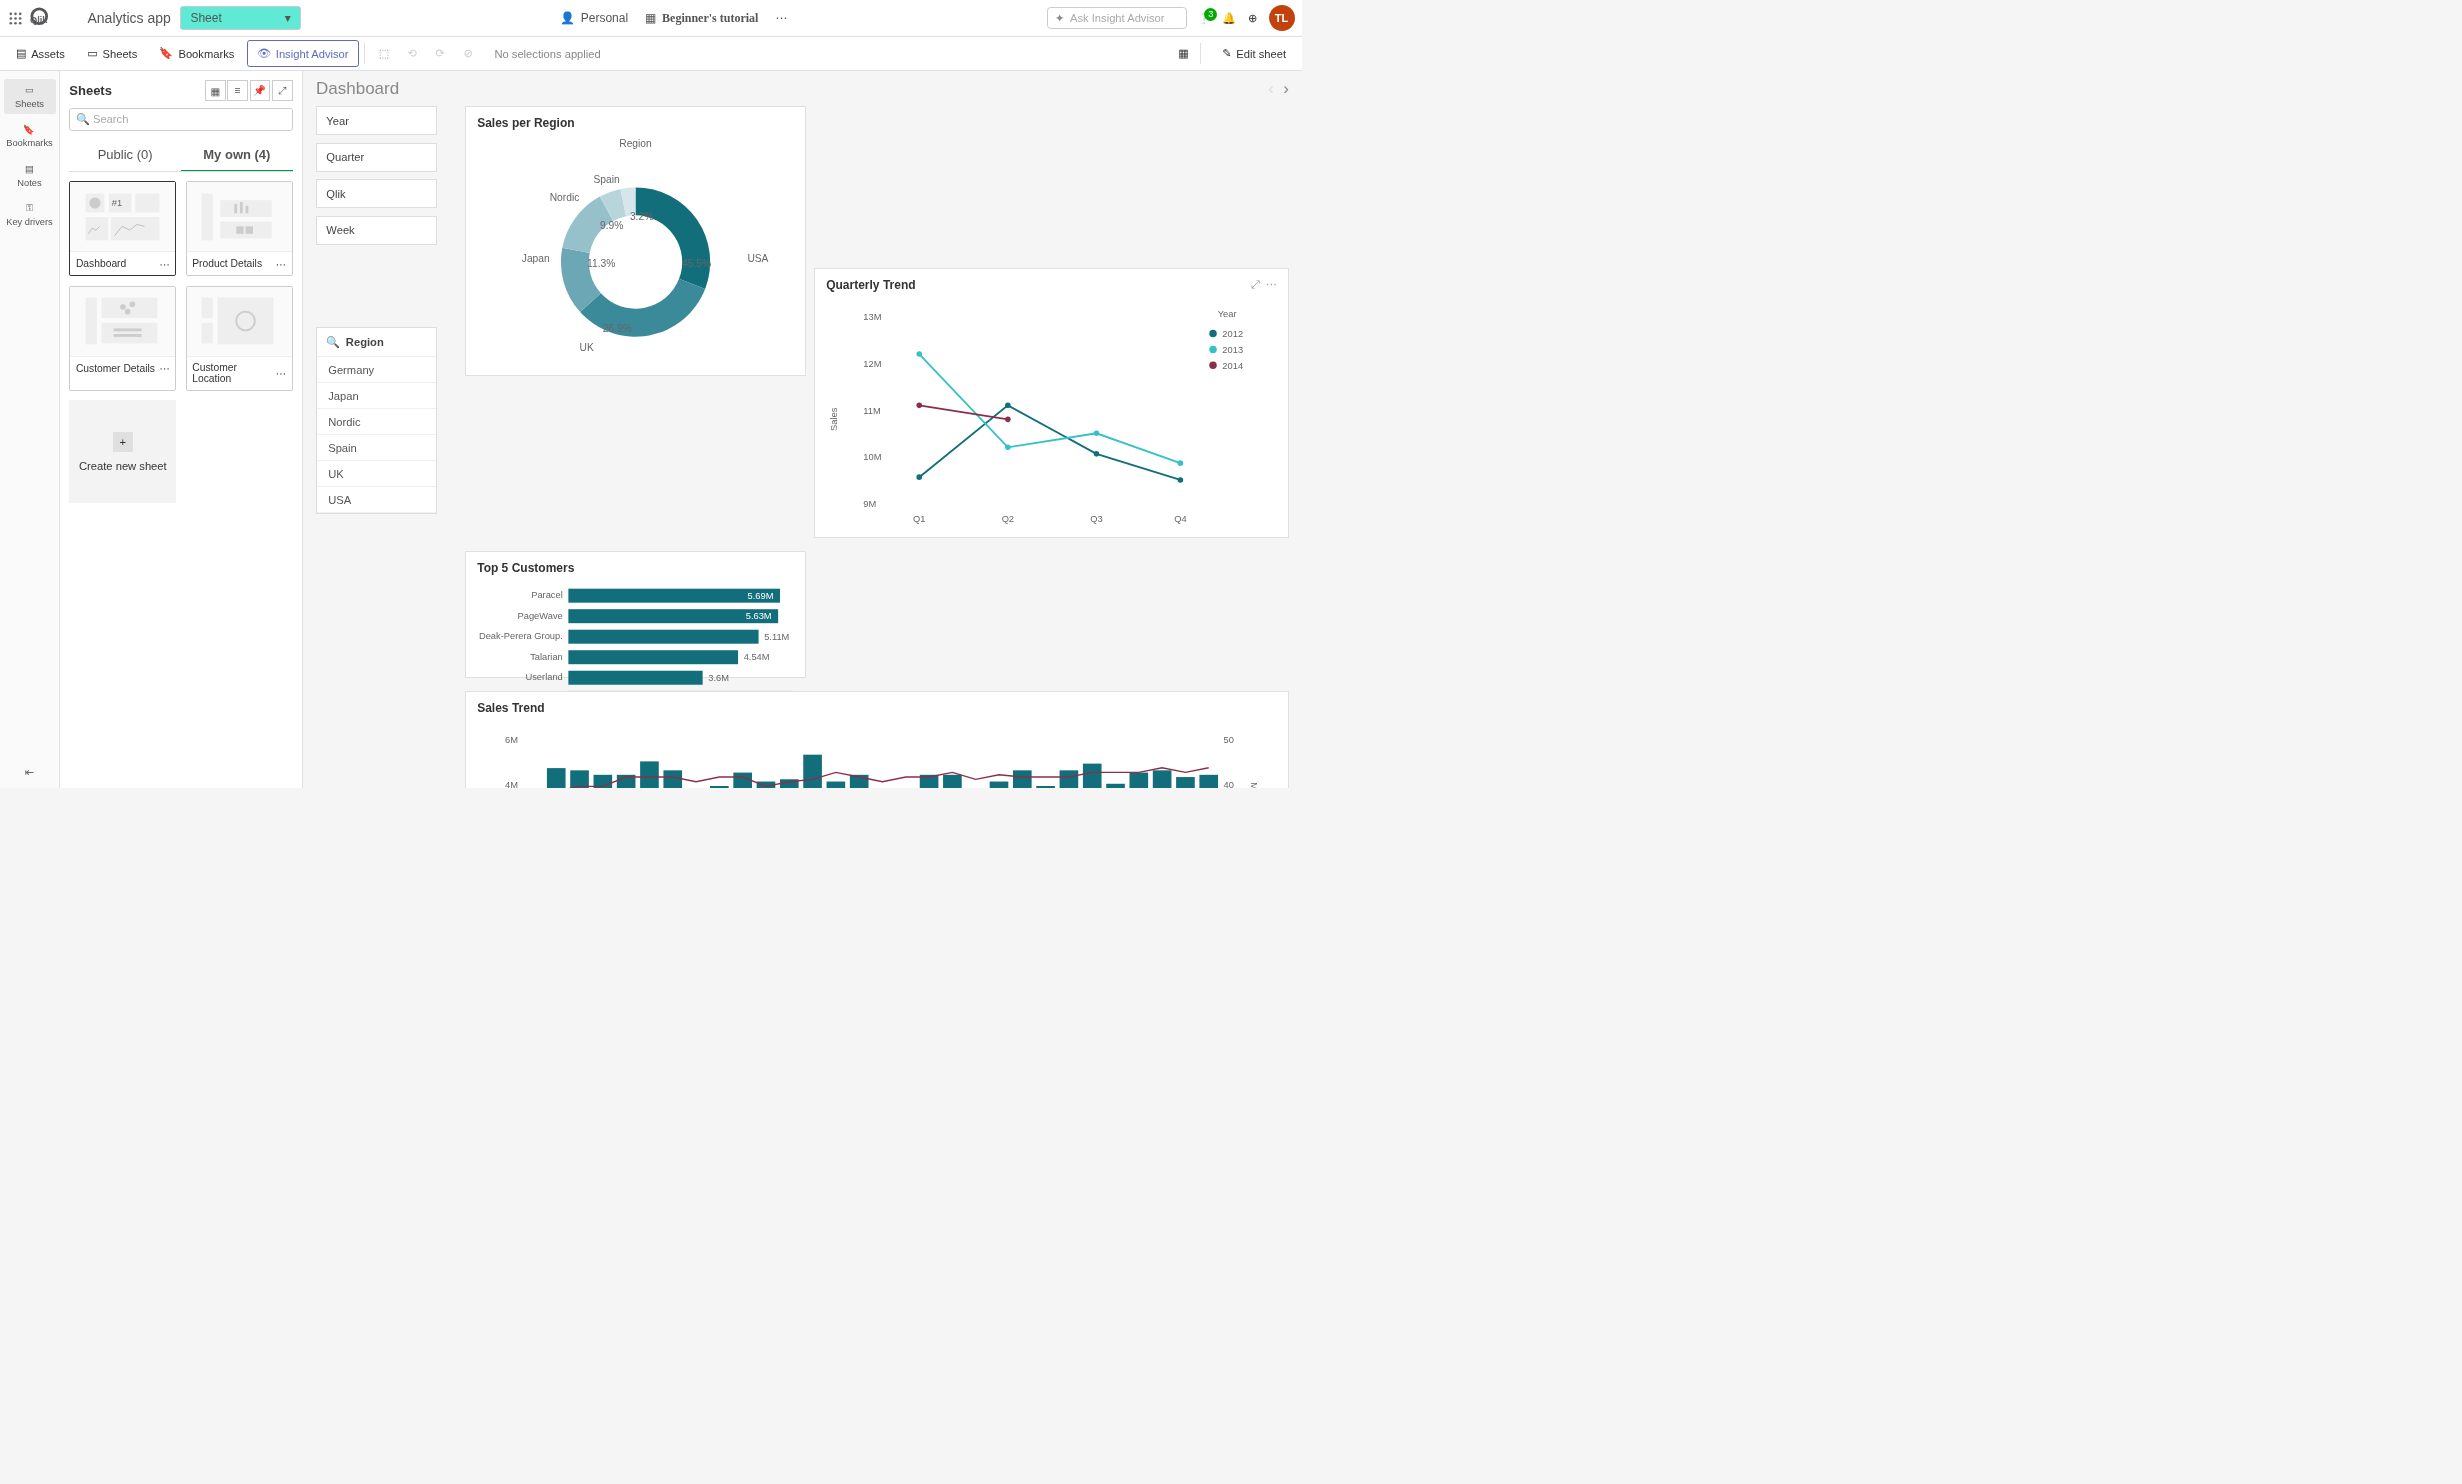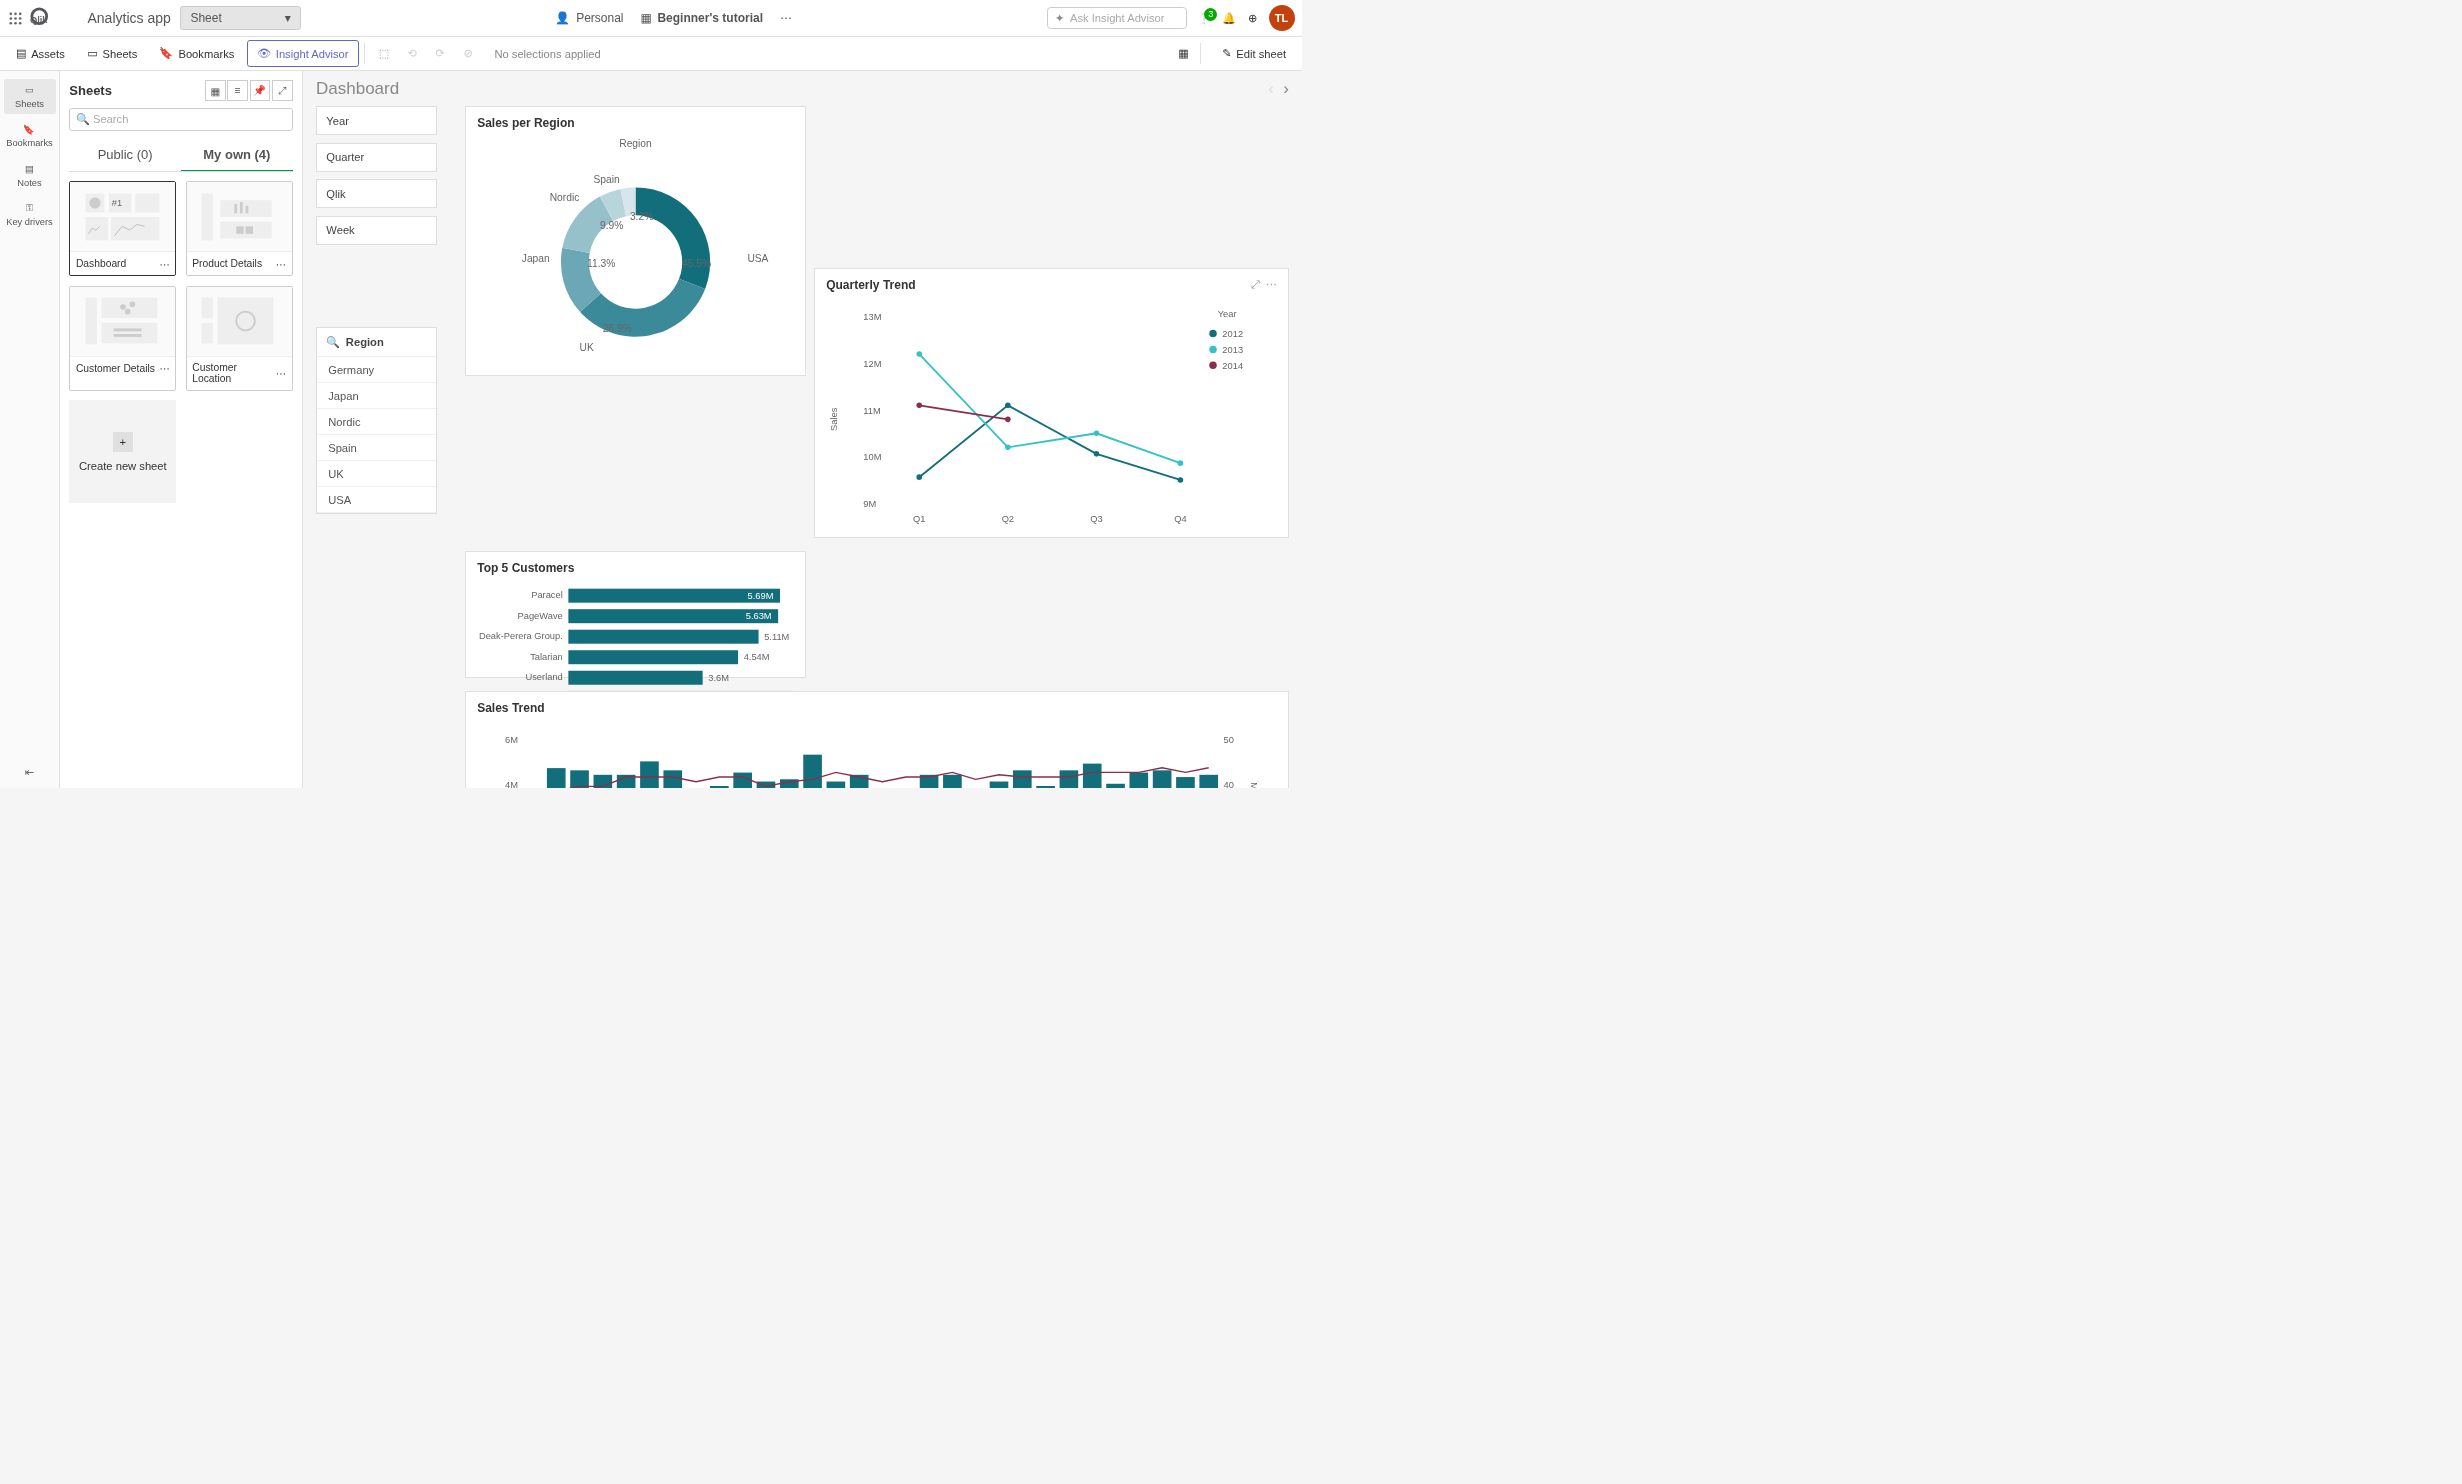--- a/index.html
+++ b/index.html
@@ -1,23 +1,23 @@
 <!DOCTYPE html>
 <html style="font-size:15px"><head>
 <meta charset="utf-8">
 <style>
 * { box-sizing: border-box; margin: 0; padding: 0; font-family: -apple-system, BlinkMacSystemFont, "Segoe UI", Helvetica, Arial, sans-serif; }
 body { font-size: 11.2px; color: #333; background: #f5f5f5; overflow: hidden; width:1302px; height:788px; }
 .topbar { height: 37px; background:#fff; border-bottom:0.9px solid #e0e0e0; display:flex; align-items:center; padding:0 7.5px; gap:9.3px;}
 .logo-grp { display:flex; align-items:center; gap:7.5px; }
 .app-title{font-size:14px;color:#555;}
-.sheet-dd{display:flex;align-items:center;border:0.9px solid #ccc;border-radius:2.8px;padding:3.7px 9.3px;width:121px;justify-content:space-between;font-size:12px;color:#555;background:#e5e5e5;}
+.sheet-dd{display:flex;align-items:center;border:0.9px solid #ccc;border-radius:2.8px;padding:3.7px 9.3px;width:121px;justify-content:space-between;font-size:12px;color:#555;background:#5eead4;}
 .top-middle{flex:1;display:flex;justify-content:center;gap:17px;align-items:center;}
 .tm-item{display:flex;align-items:center;gap:5.6px;color:#555;font-size:12px;}
-.tm-strong{font-weight:600;}
+.tm-strong{font-weight:600;font-family:Liberation Serif, serif;}
 .top-right{display:flex;align-items:center;gap:11.2px;}
 .search-ins{border:0.9px solid #ccc;border-radius:3.7px;padding:3.7px 7.5px;width:140px;display:flex;align-items:center;gap:5.6px;color:#888;}
 .help-wrap{position:relative;}
 .help-badge{position:absolute;top:-3.7px;right:-5.6px;background:#0a0;color:#fff;font-size:9.3px;border-radius:50%;width:13px;height:13px;display:flex;align-items:center;justify-content:center;}
 .avatar{width:26px;height:26px;border-radius:50%;background:#c2410c;color:#fff;display:flex;align-items:center;justify-content:center;font-size:11.2px;font-weight:600;}
 .icon{width:15px;height:15px;display:inline-flex;align-items:center;justify-content:center;}
 .toolbar{height:34px;background:#fff;border-bottom:0.9px solid #e0e0e0;display:flex;align-items:center;padding:0 5.6px;}
 .tb-left{display:flex;align-items:center;gap:1.9px;}
 .tb-btn{display:flex;align-items:center;gap:4.7px;padding:5.6px 9.3px;color:#333;font-size:11.2px;border:0.9px solid transparent;border-radius:2.8px;}
 .tb-btn.active{border:0.9px solid #5c6bc0;color:#5c6bc0;}

